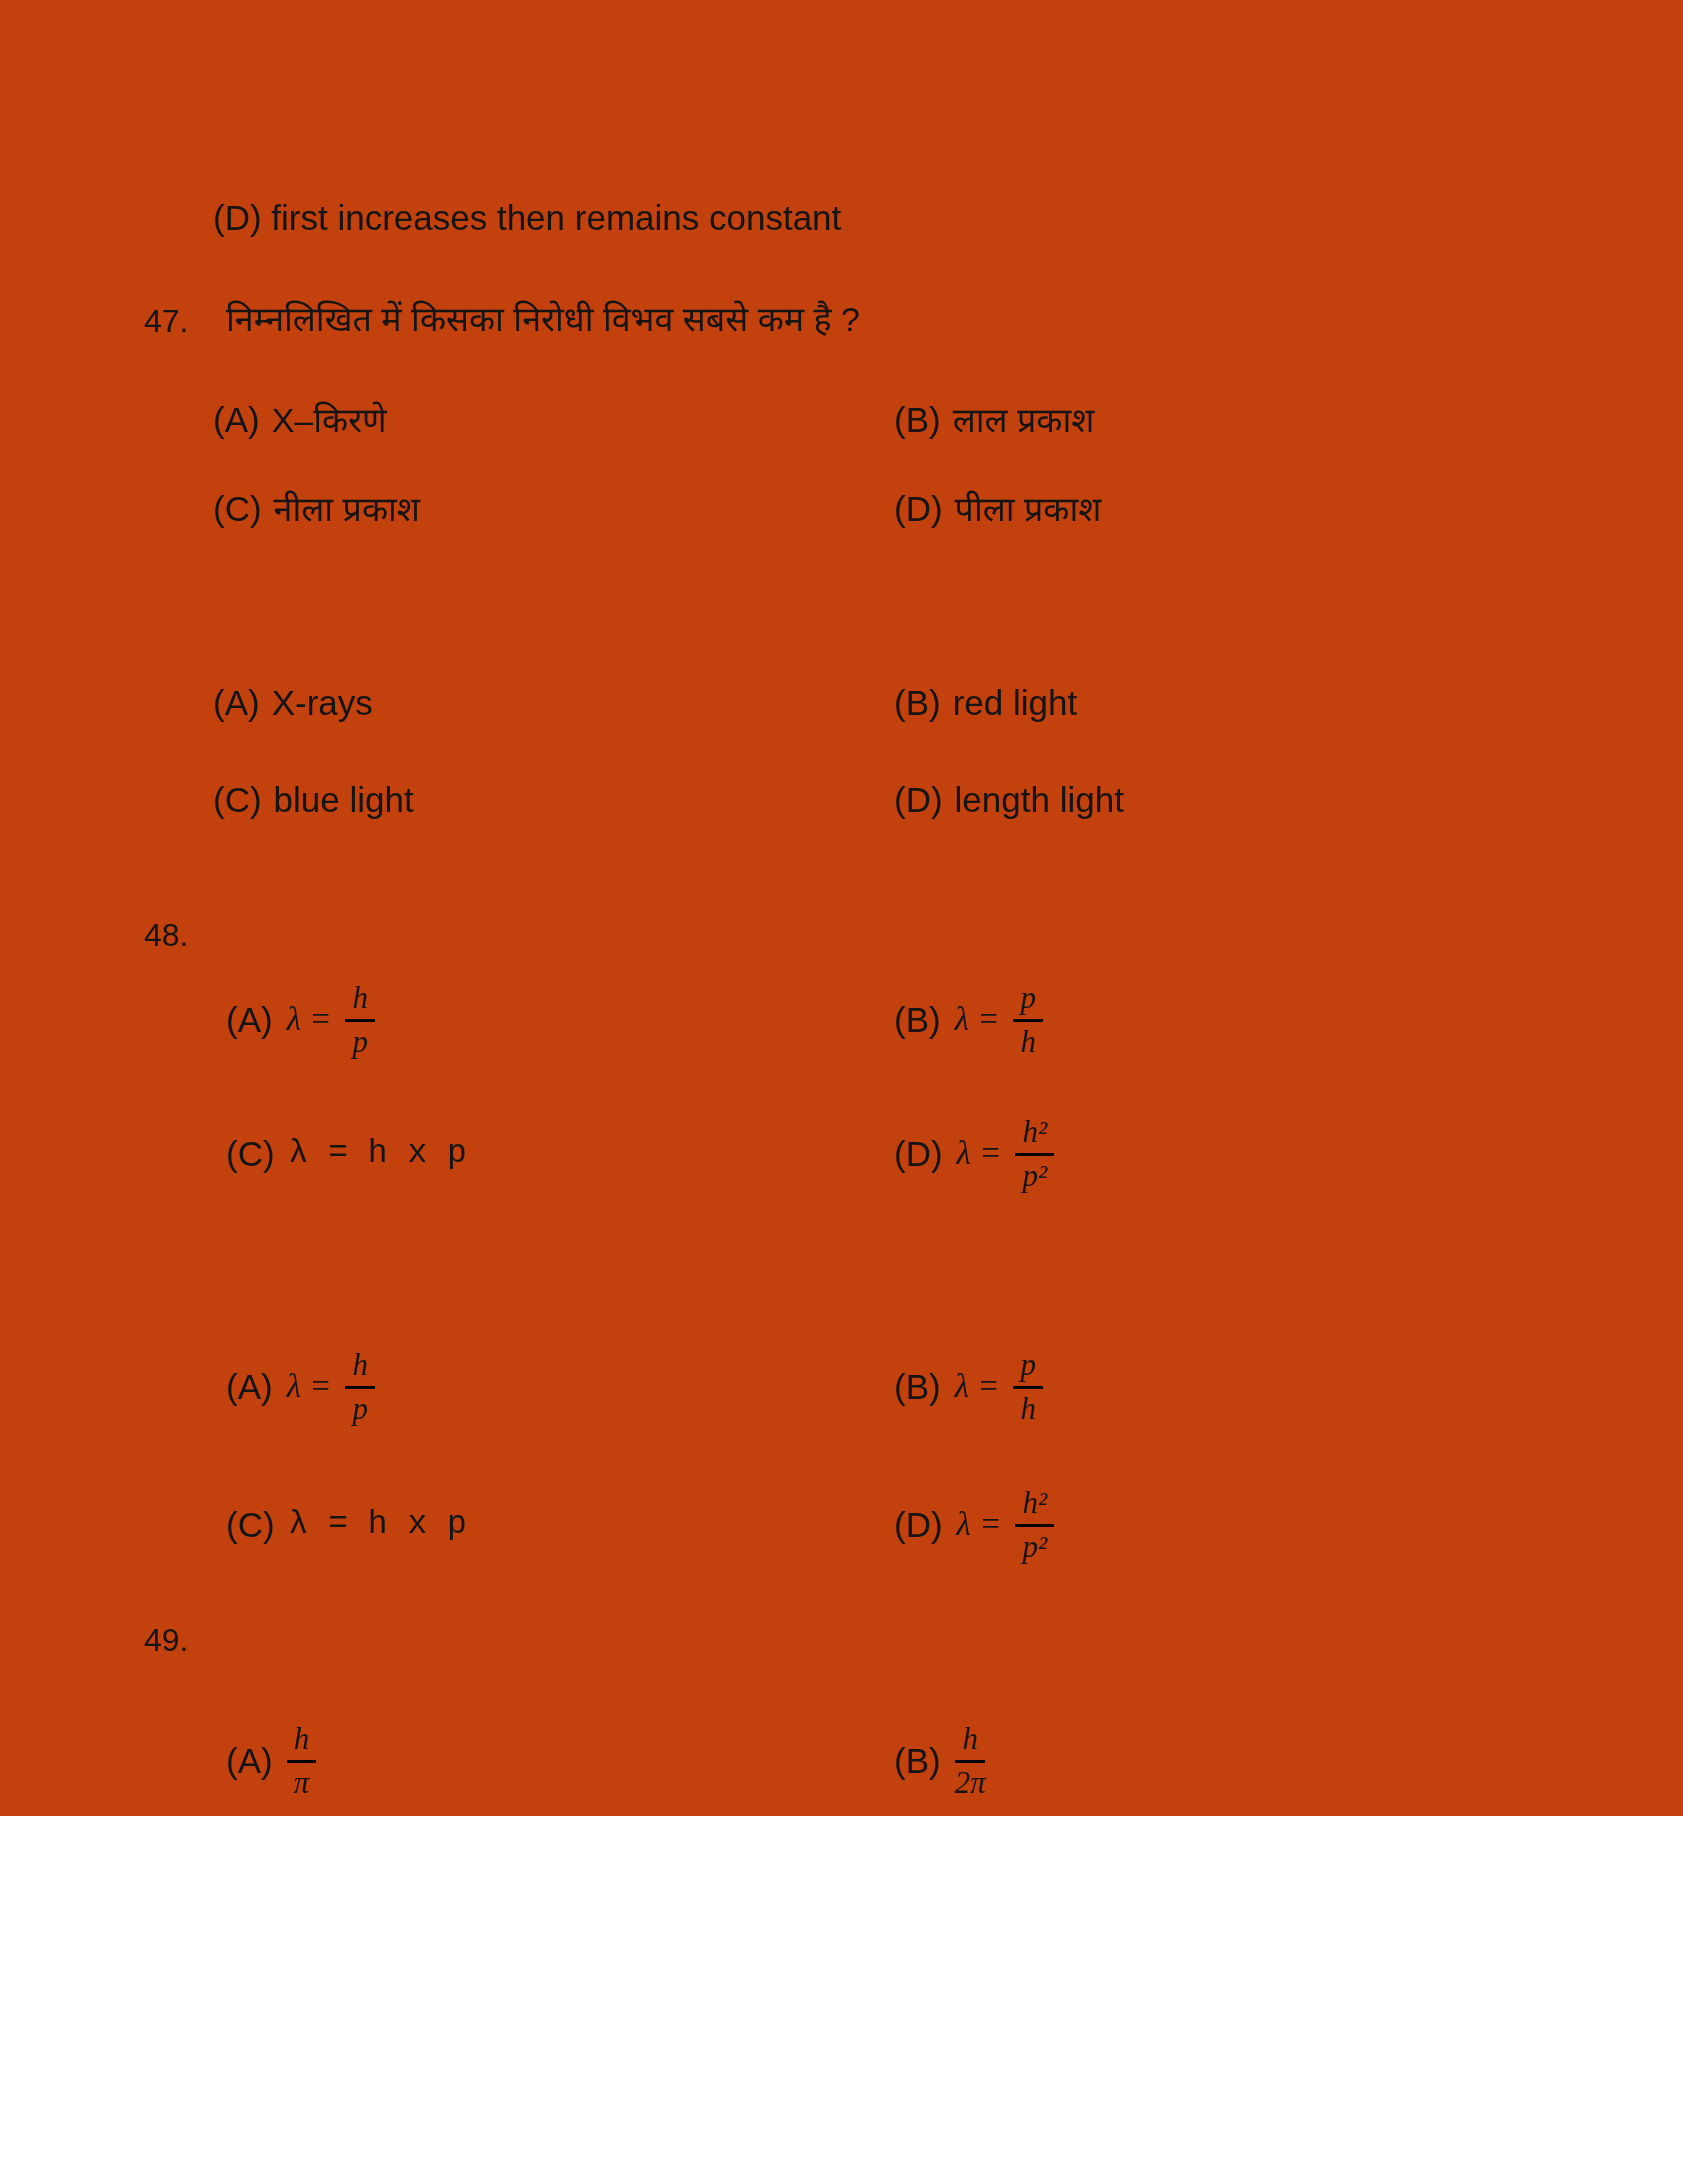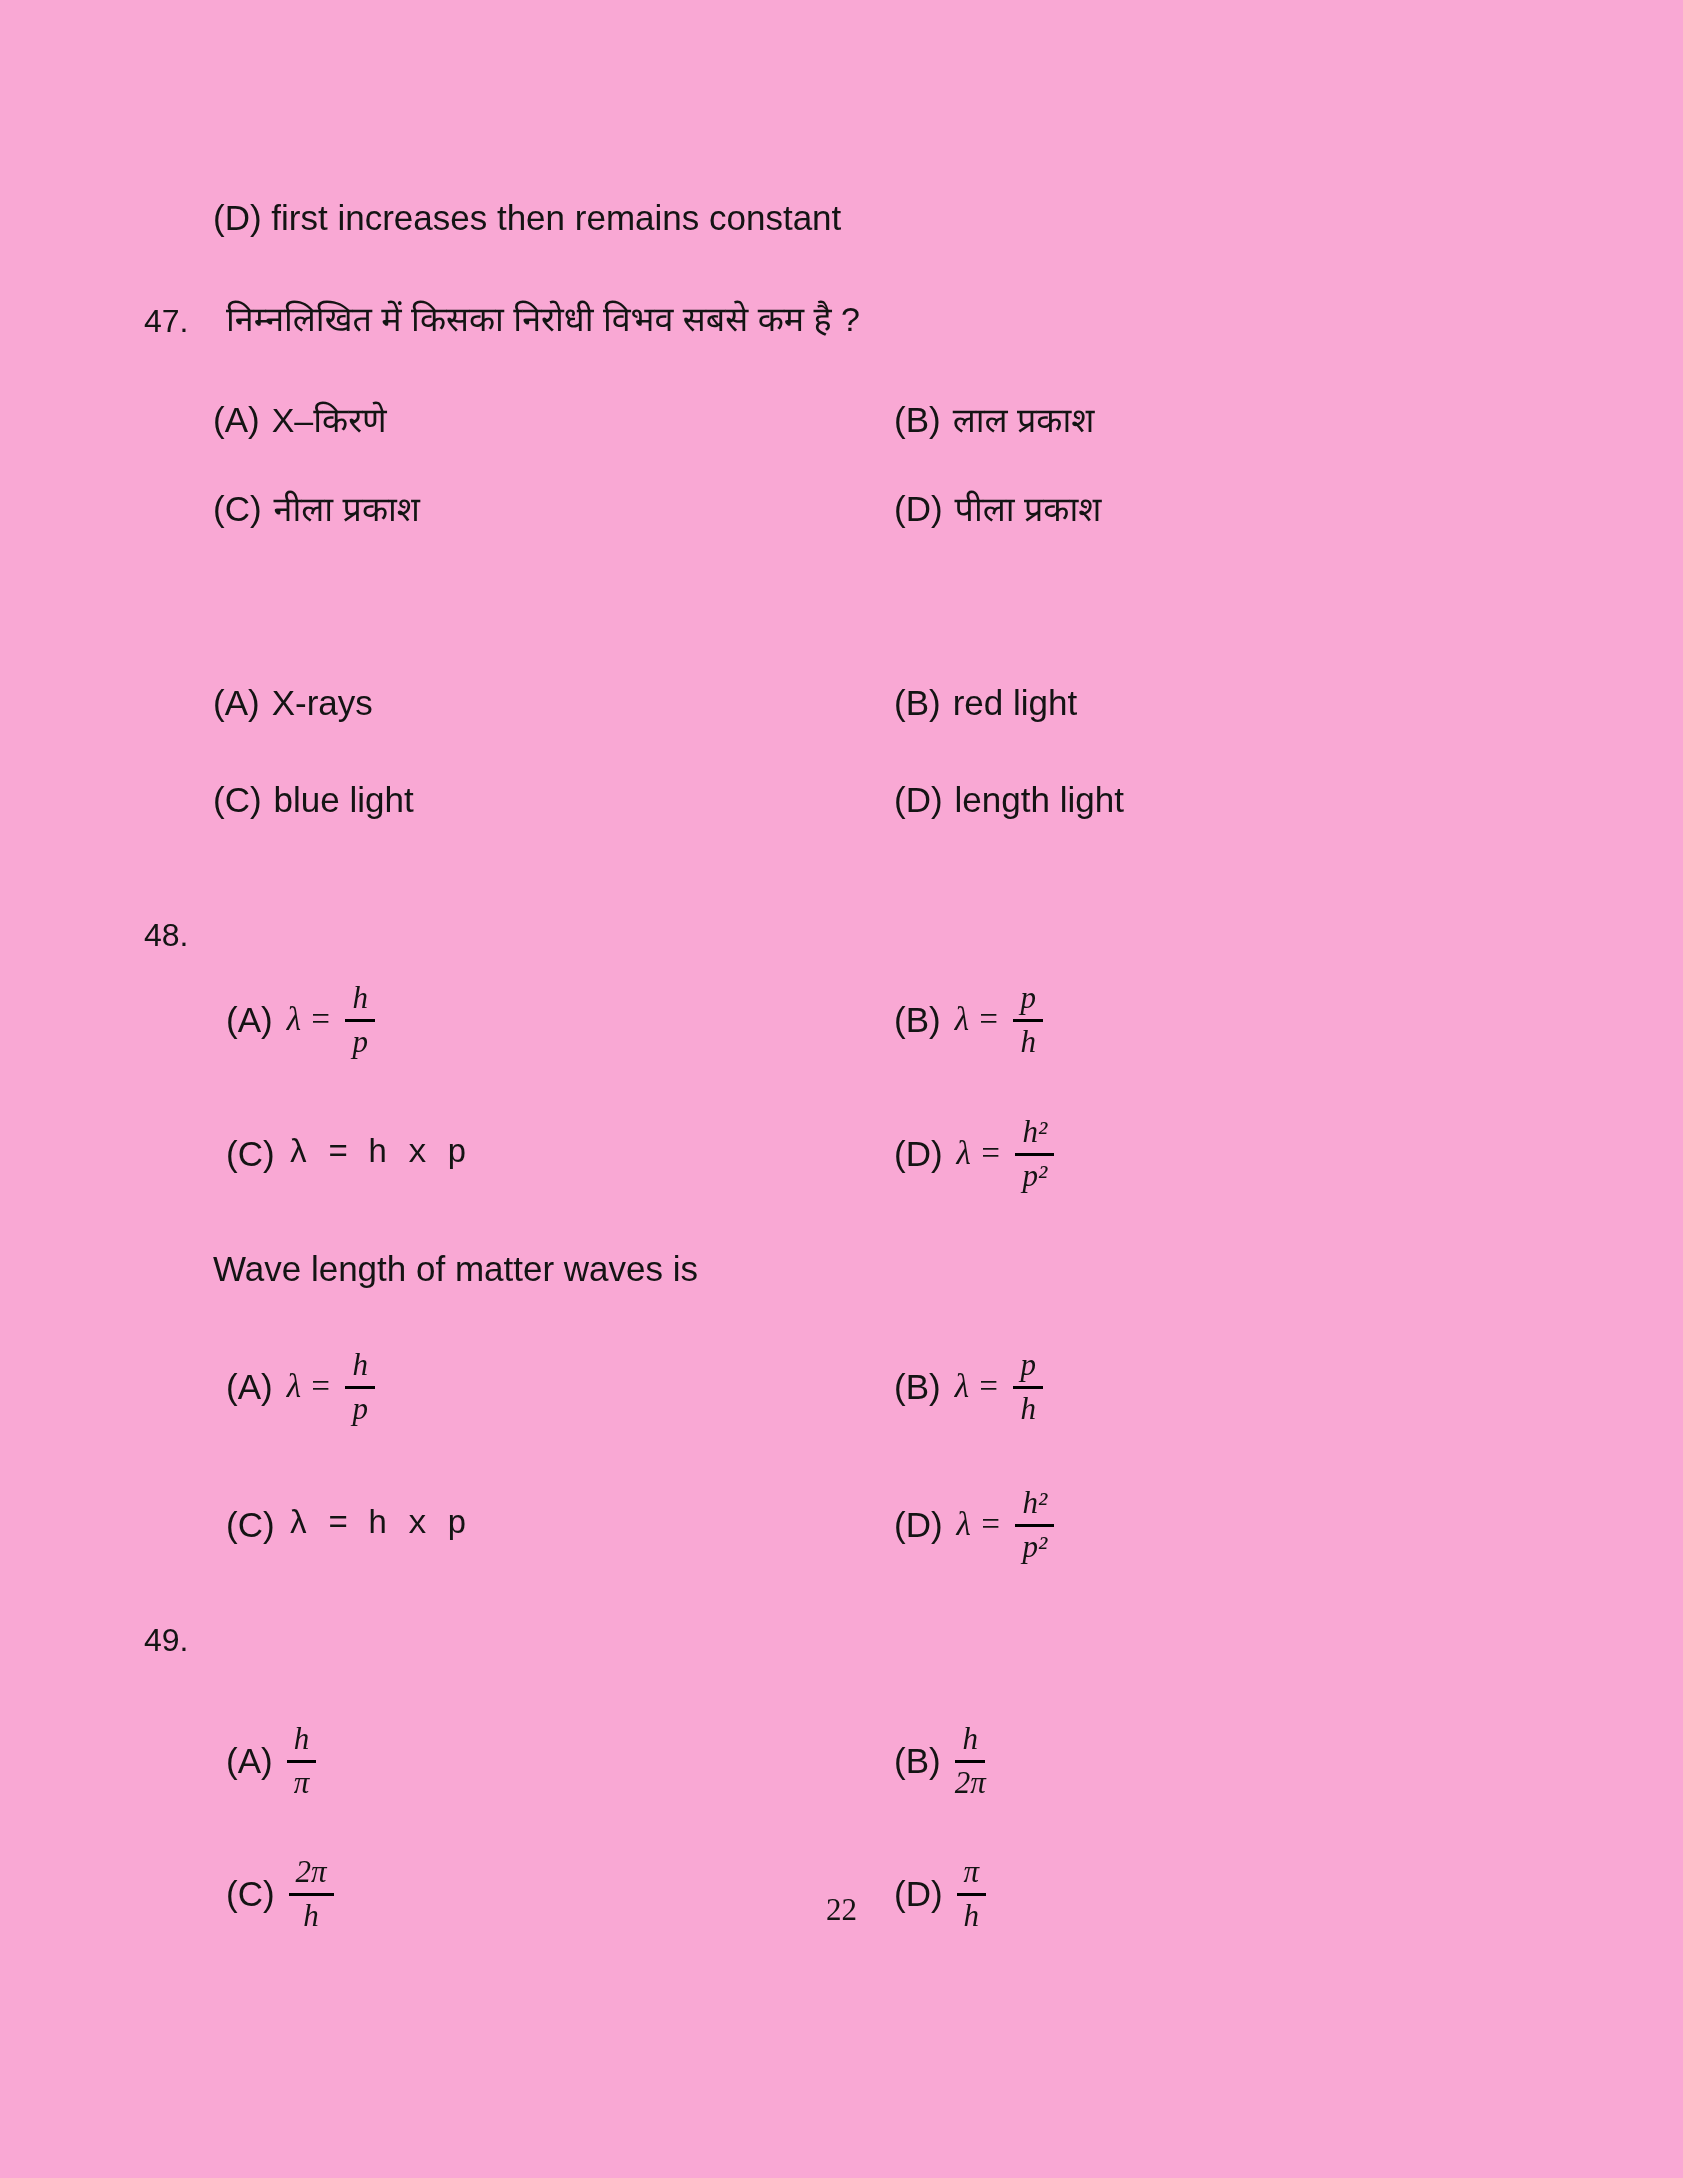--- a/index.html
+++ b/index.html
@@ -1,20 +1,20 @@
 <!DOCTYPE html>
 <html><head>
 <meta charset="utf-8">
 <style>
   html, body { margin: 0; padding: 0; background: #ffffff; }
   .page {
     position: relative;
     width: 1683px;
-    height: 2178px;
-    background: #f9a8d4;
+    height: 1816px;
+    background: #c2410c;
     color: #141414;
     overflow: hidden;
   }
   .abs { position: absolute; }
   .en  { font-family: "Liberation Sans", sans-serif; font-size: 35px; color: #141414; }
   .hi  { font-family: "Liberation Sans", sans-serif; font-size: 34px; color: #141414; }
   .qnum { font-family: "Liberation Sans", sans-serif; font-size: 32px; color: #141414; }
   .opt { display: flex; gap: 12px; align-items: baseline; white-space: nowrap; }
   .fopt { display: flex; align-items: center; gap: 14px; height: 99px; white-space: nowrap; }
   .lhs { font-family: "Liberation Serif", serif; font-style: italic; font-size: 33px; }
@@ -101,21 +101,20 @@
   </div>
   <div class="fopt abs" style="left:894px; top:1104px;">
     <span class="en">(D)</span>
     <span class="lhs">λ =</span>
     <span class="frac">
       <span class="num">h²</span>
       <span class="den">p²</span>
     </span>
   </div>
 
-  <div class="en abs" style="left:213px; top:1249px;">Wave length of matter waves is</div>
 
   <div class="fopt abs" style="left:226px; top:1337px;">
     <span class="en">(A)</span>
     <span class="lhs">λ =</span>
     <span class="frac">
       <span class="num">h</span>
       <span class="den">p</span>
     </span>
   </div>
   <div class="fopt abs" style="left:894px; top:1337px;">

